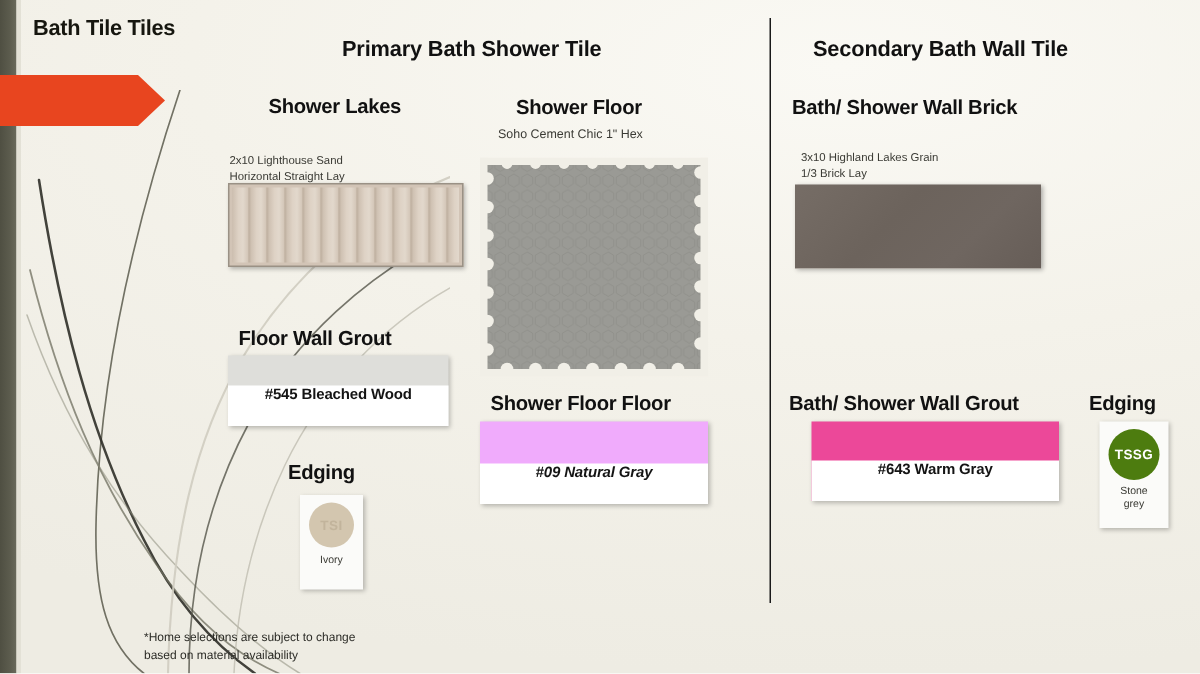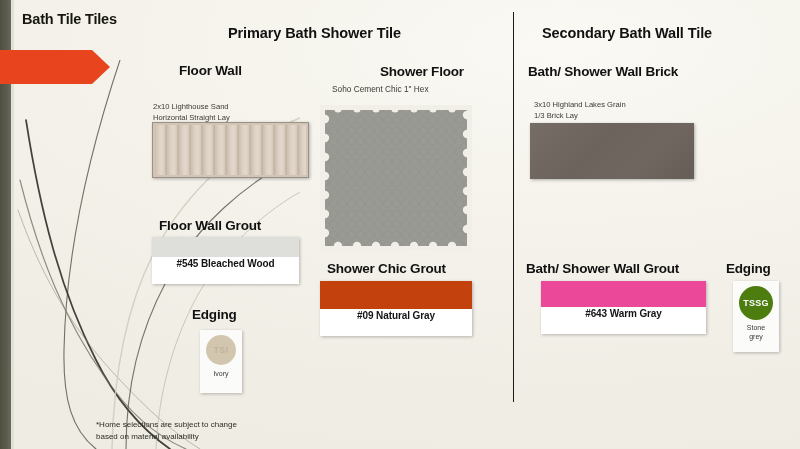--- a/index.html
+++ b/index.html
@@ -198,28 +198,28 @@
   <svg class="arrow-banner" viewBox="0 0 110 38" preserveAspectRatio="none">
     <polygon points="0,2 92,2 110,19 92,36 0,36" fill="#E8451F"></polygon>
   </svg>
 
   <div class="corner-title">Bath Tile Tiles</div>
 
   <div class="divider"></div>
 
   <div class="col-head" style="left:228px; top:25px;">Primary Bath Shower Tile</div>
 
-  <div class="sec-head" style="left:179px; top:63px;">Floor Wall</div>
+  <div class="sec-head" style="left:179px; top:63px;">Shower Lakes</div>
   <div class="sub-note" style="left:153px; top:101px;">2x10 Lighthouse Sand
 Horizontal Straight Lay</div>
   <div class="tile-strip" style="left:152px; top:122px; width:157px; height:56px;">
     <div class="tile-strip-inner"></div>
   </div>
 
-  <div class="sec-head" style="left:344px; top:64px;margin-left:36px;">Shower Floor</div>
+  <div class="sec-head" style="left:344px; top:64px;">Shower Floor</div>
   <div class="sub-note" style="left:332px; top:84px; font-size:8.3px;">Soho Cement Chic 1" Hex</div>
   <svg class="hex-sheet" style="left:320px; top:105px; width:152px; height:146px;" viewBox="0 0 152 146" preserveAspectRatio="none">
     <defs>
       <pattern id="hexpat" width="9" height="10.4" patternUnits="userSpaceOnUse">
         <rect width="9" height="10.4" fill="#9A9A95"></rect>
         <path d="M4.5 0.6 L8.2 2.8 L8.2 7.2 L4.5 9.4 L0.8 7.2 L0.8 2.8 Z" fill="none" stroke="#8d8d88" stroke-width="0.5"></path>
       </pattern>
       <clipPath id="sheetclip">
         <path d="M5,4 L147,4 L147,140 L5,140 Z"></path>
       </clipPath>
@@ -262,22 +262,22 @@
         <circle cx="113" cy="4" r="3.6"></circle>
       <circle cx="132" cy="4" r="3.6"></circle>
     </g>
   </svg>
 
   <div class="sec-head" style="left:159px; top:218px;">Floor Wall Grout</div>
   <div class="grout-block" style="left:152px; top:237px; width:147px; height:47px; background:#DEDEDA;">
     <div class="grout-label">#545  Bleached Wood</div>
   </div>
 
-  <div class="sec-head" style="left:327px; top:261px;">Shower Chic Grout</div>
-  <div class="grout-block" style="left:320px; top:281px; width:152px; height:55px; background:#c2410c;">
+  <div class="sec-head" style="left:327px; top:261px;">Shower Floor Floor</div>
+  <div class="grout-block" style="left:320px; top:281px; width:152px; height:55px; background:#f0abfc;font-style:italic;">
     <div class="grout-label">#09  Natural Gray</div>
   </div>
 
   <div class="sec-head" style="left:192px; top:307px;">Edging</div>
   <div class="edge-card" style="left:200px; top:330px; width:42px; height:58px; padding-top:5px;">
     <div class="edge-circle" style="width:30px; height:30px; background:#D3C6AF; color:#c2b49c;">TSI</div>
     <div class="edge-caption" style="margin-top:4px;">Ivory</div>
   </div>
 
   <div class="col-head" style="left:542px; top:25px;">Secondary Bath Wall Tile</div>

